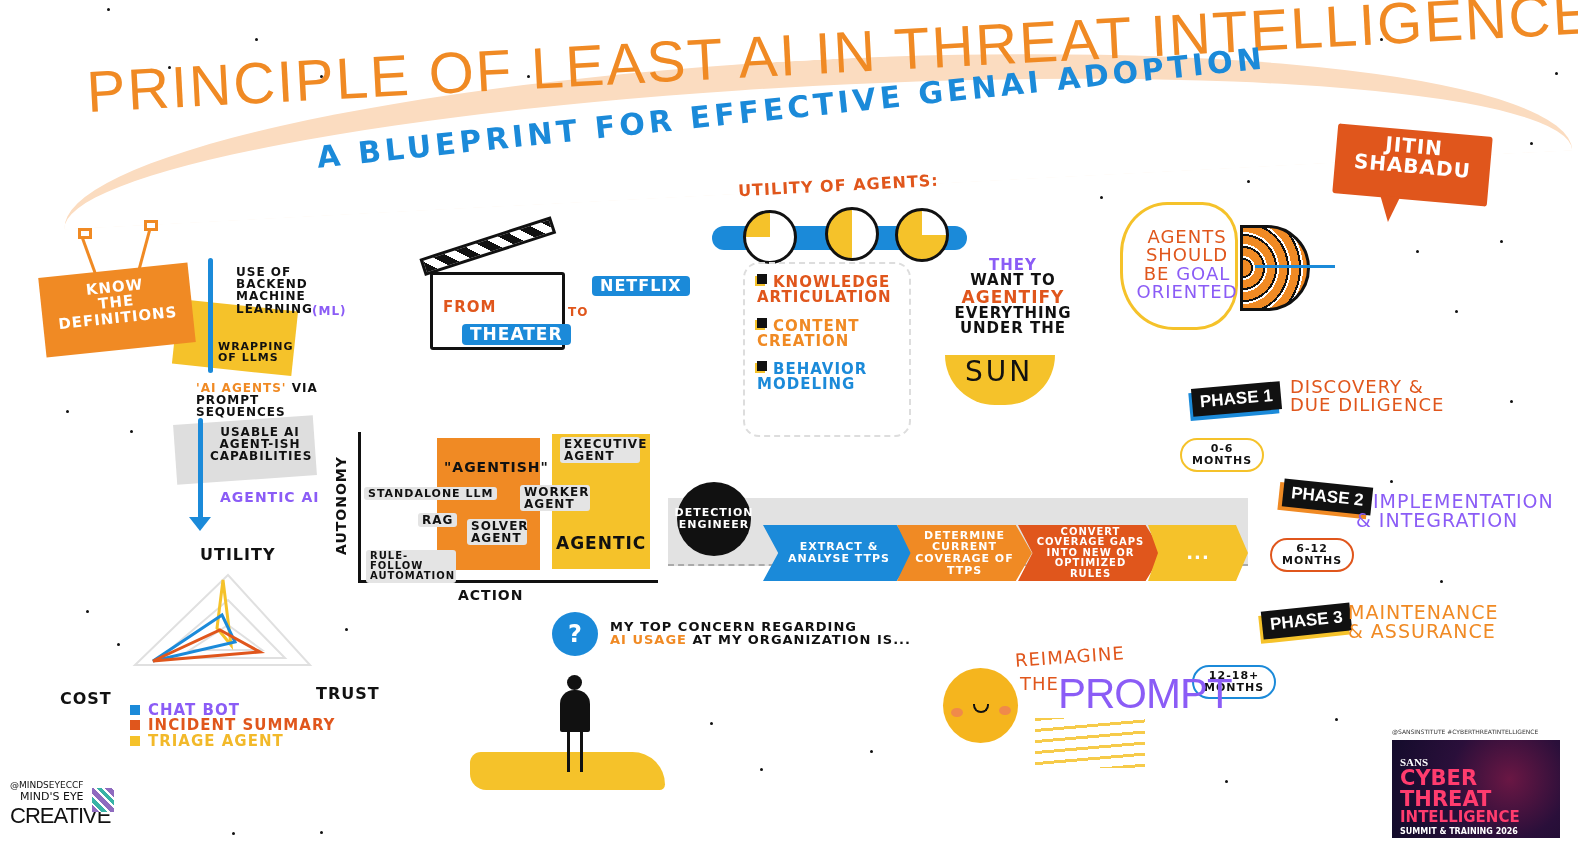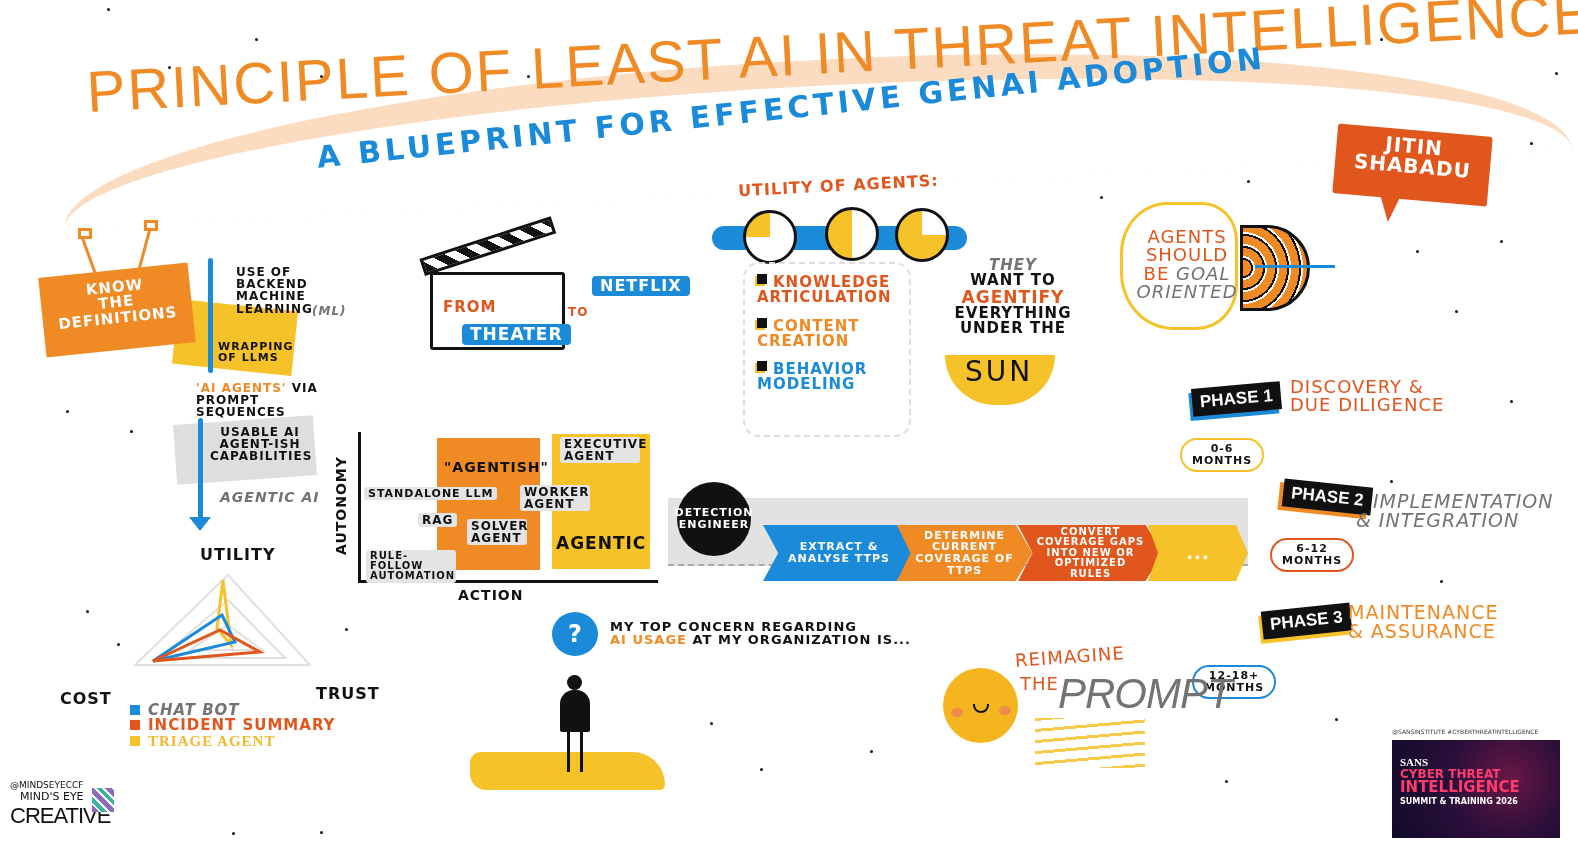--- a/index.html
+++ b/index.html
@@ -3,22 +3,22 @@
 <meta charset="utf-8">
 <style>
   * { box-sizing: border-box; margin: 0; padding: 0; }
   html, body { width: 1578px; height: 855px; overflow: hidden; background: #ffffff; }
   body { position: relative; font-family: "DejaVu Sans", sans-serif; font-weight: bold; color: #111; }
   .abs { position: absolute; }
   .dot { position: absolute; width: 3px; height: 3px; background: #111; border-radius: 50%; }
   .hand { font-family: "DejaVu Sans", sans-serif; font-weight: bold; letter-spacing: 1px; text-transform: uppercase; line-height: 1.02; }
   .orange { color: #f08a24; }
   .dorange { color: #e0561c; }
-  .blue { color: #737373; font-style: italic; }
-  .yellow { color: #f2b92a; font-family: Liberation Serif, serif; }
+  .blue { color: #8b5cf6; }
+  .yellow { color: #f2b92a; }
 
   
   .title-swoosh { position: absolute; left: 60px; top: 60px; width: 1510px; height: 130px; border-top: 26px solid #fbdcc0; border-radius: 50% 50% 0 0 / 100% 100% 0 0; transform: rotate(-3deg); }
   .title { position: absolute; left: 85px; top: 58px; font-family: "Liberation Sans Narrow", "Liberation Sans", sans-serif; font-size: 58px; color: #f08a24; font-weight: normal; letter-spacing: 2px; transform: rotate(-3deg); transform-origin: left top; white-space: nowrap; }
   .subtitle { position: absolute; left: 315px; top: 140px; font-size: 30px; color: #1b8ad9; letter-spacing: 4px; transform: rotate(-6deg); transform-origin: left top; white-space: nowrap; }
 
   
   .speaker { position: absolute; left: 1335px; top: 130px; width: 155px; height: 70px; background: #e0561c; transform: rotate(5deg); border-radius: 3px; color: #fff; text-align: center; font-size: 20px; padding-top: 6px; }
   .speaker:after { content: ""; position: absolute; left: 48px; bottom: -24px; border-left: 10px solid transparent; border-right: 10px solid transparent; border-top: 26px solid #e0561c; }
 
@@ -302,16 +302,16 @@
   </div>
   <div class="abs hand dorange" style="left:1015px;top:648px;font-size:18px;font-weight:normal;transform:rotate(-4deg)">REIMAGINE</div>
   <div class="abs hand dorange" style="left:1020px;top:675px;font-size:18px;font-weight:normal">THE</div>
   <div class="abs blue" style="left:1058px;top:670px;font-family:'Liberation Sans',sans-serif;font-size:42px;font-weight:normal;letter-spacing:-1px">PROMPT</div>
   <div class="abs" style="left:1035px;top:718px;width:110px;height:50px;background:repeating-linear-gradient(175deg,#f5c22a 0 3px,transparent 3px 11px);opacity:.85"></div>
 </div>
 
 <div class="abs" style="left:1392px;top:728px;font-size:6px;font-weight:normal;color:#333">@SANSINSTITUTE #CYBERTHREATINTELLIGENCE</div>
 <div class="sans-box">
   <div style="font-family:'Liberation Serif',serif;font-size:11px">SANS</div>
-  <div style="color:#ff3c6e;font-size:12px;line-height:1">CYBER THREAT</div>
+  <div style="color:#ff3c6e;font-size:21px;line-height:1">CYBER THREAT</div>
   <div style="color:#ff3c6e;font-size:15px;line-height:1">INTELLIGENCE</div>
   <div style="font-size:8px;margin-top:2px">SUMMIT &amp; TRAINING 2026</div>
 </div>
 
 </body></html>

